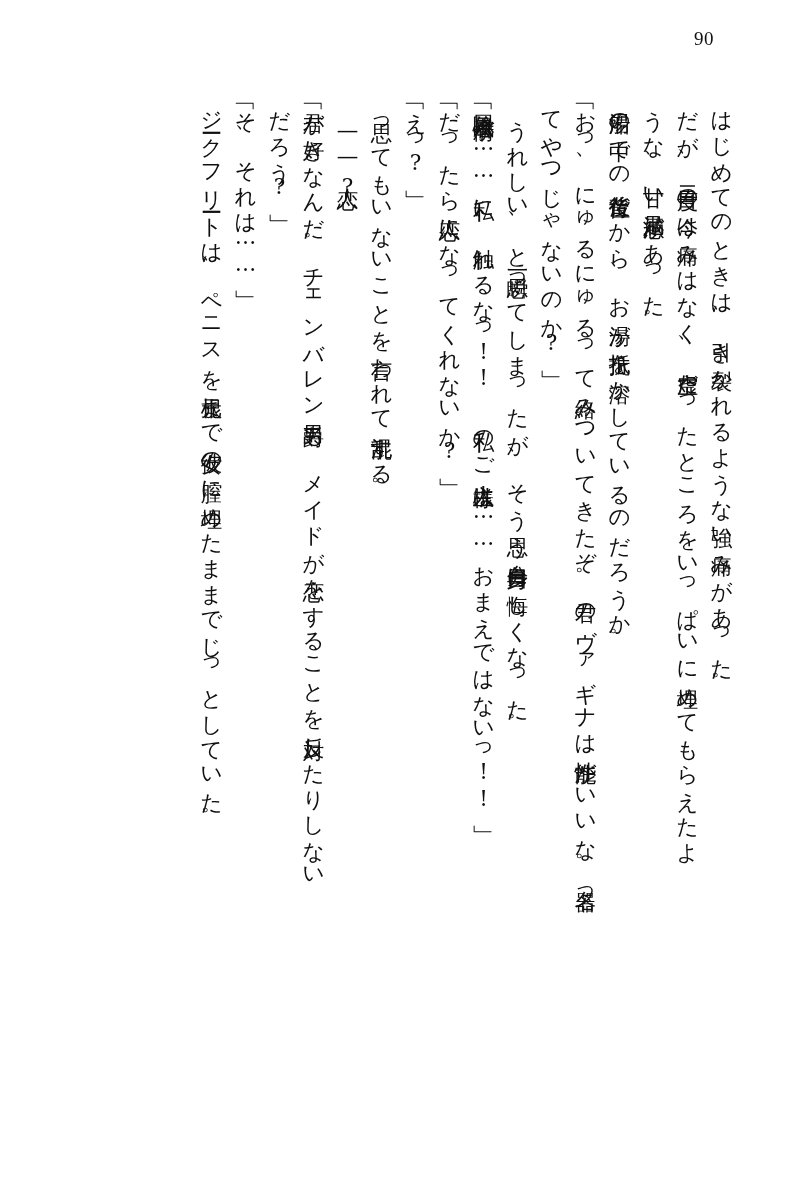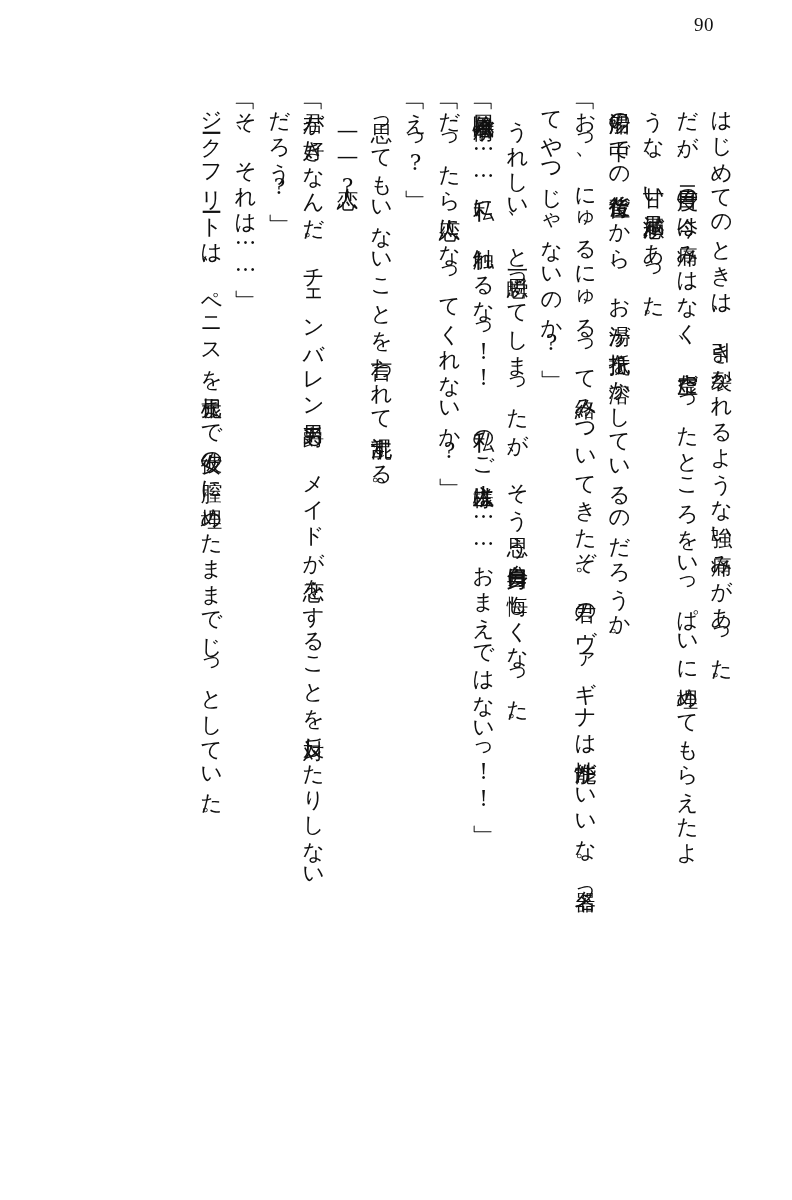--- a/index.html
+++ b/index.html
@@ -17,21 +17,21 @@
   }
 
   .page {
     position: absolute;
     inset: 0;
     background: #ffffff;
   }
 
   .page-number {
     position: absolute;
-    top: 14px;
+    top: 28px;
     right: 78px;
     font-size: 19px;
     font-family: "Liberation Serif", "DejaVu Serif", serif;
     color: #111111;
     letter-spacing: 0.5px;
     text-align: right;
   }
 
   
   .text-body {

